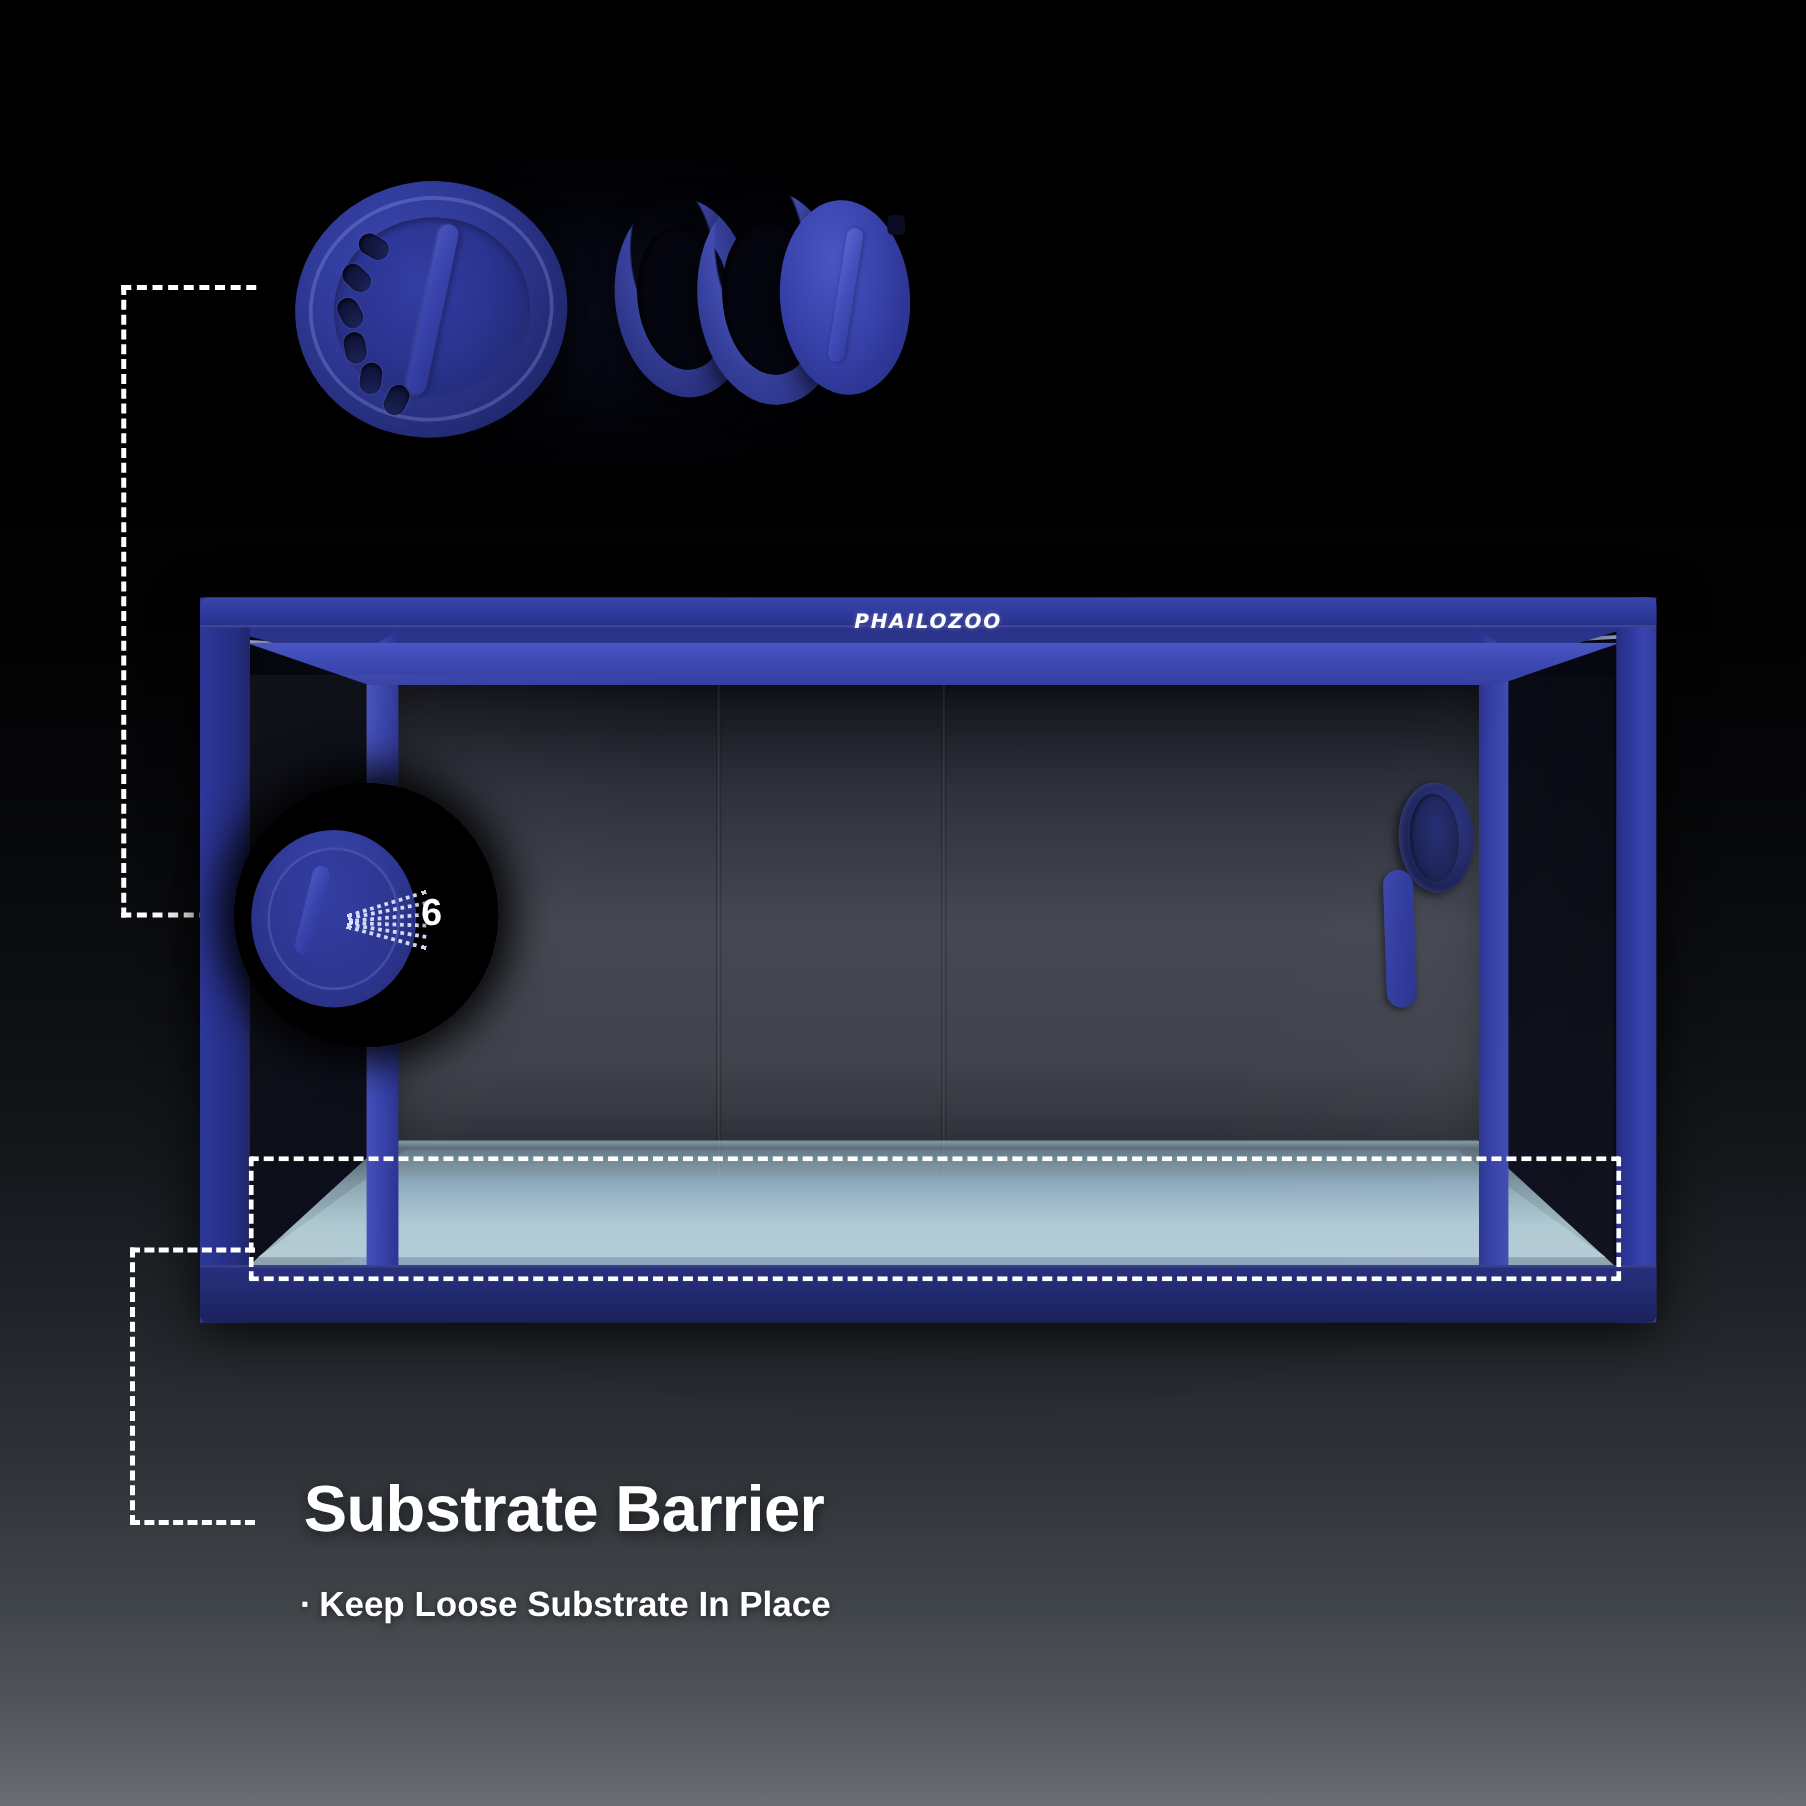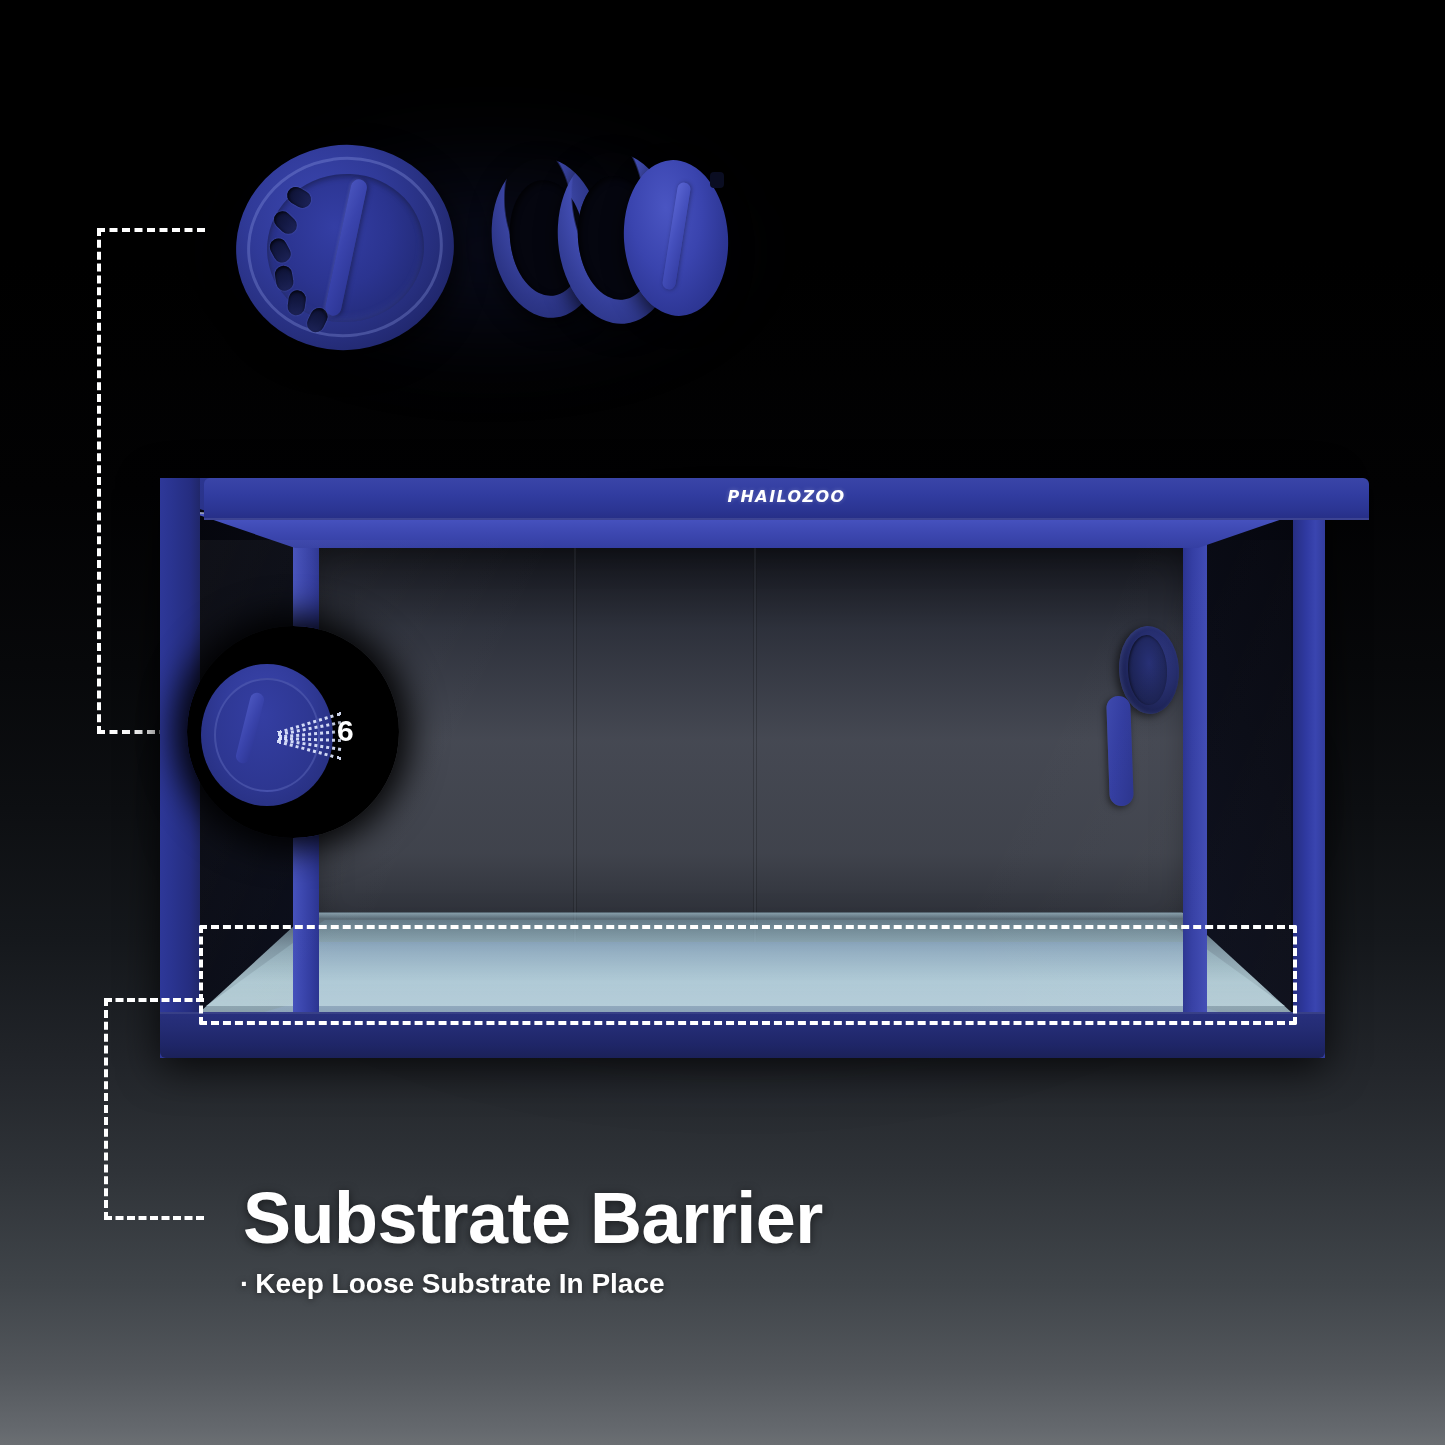--- a/index.html
+++ b/index.html
@@ -51,21 +51,21 @@
   
   .heading {
     position:absolute;
     color:#ffffff;
     font-weight:700;
     letter-spacing:-0.5px;
     white-space:nowrap;
     text-shadow:0 2px 10px rgba(0,0,0,.55);
   }
   #grommets-title { left:791px; top:175px; font-size:74px; line-height:1; }
-  #substrate-title { left:243px; top:1182px; font-size:72px; line-height:1; }
+  #substrate-title { left:243px; top:1182px; font-size:52px; line-height:1; }
 
   .subline {
     position:absolute;
     color:#ffffff;
     font-weight:700;
     white-space:nowrap;
     font-size:35px;
     line-height:1;
     text-shadow:0 1px 6px rgba(0,0,0,.5);
   }
@@ -115,24 +115,23 @@
   
   .frame-outer {
     position:absolute; inset:0;
     background:linear-gradient(180deg,#2b3590 0%, #28307f 14%, #222a6e 50%, #1d2460 86%, #1a2058 100%);
     border-radius:6px;
     box-shadow:0 10px 40px rgba(0,0,0,.75);
   }
 
   
   .rail-top {
-    position:absolute; left:0; top:0; width:100%; height:42px;
+    position:absolute; left:0; top:0; width:100%; height:24px;
     background:linear-gradient(180deg,#3a45a8 0%, #313ca0 40%, #2b3593 75%, #262e85 100%);
     border-radius:6px 6px 0 0;
-    margin-left:44px;
   }
   .rail-top::after {
     content:""; position:absolute; left:0; right:0; bottom:0; height:2px;
     background:rgba(255,255,255,.10);
   }
   .logo {
     position:absolute; left:0; right:0; top:9px;
     text-align:center;
     color:#ffffff;
     font-size:16px;

